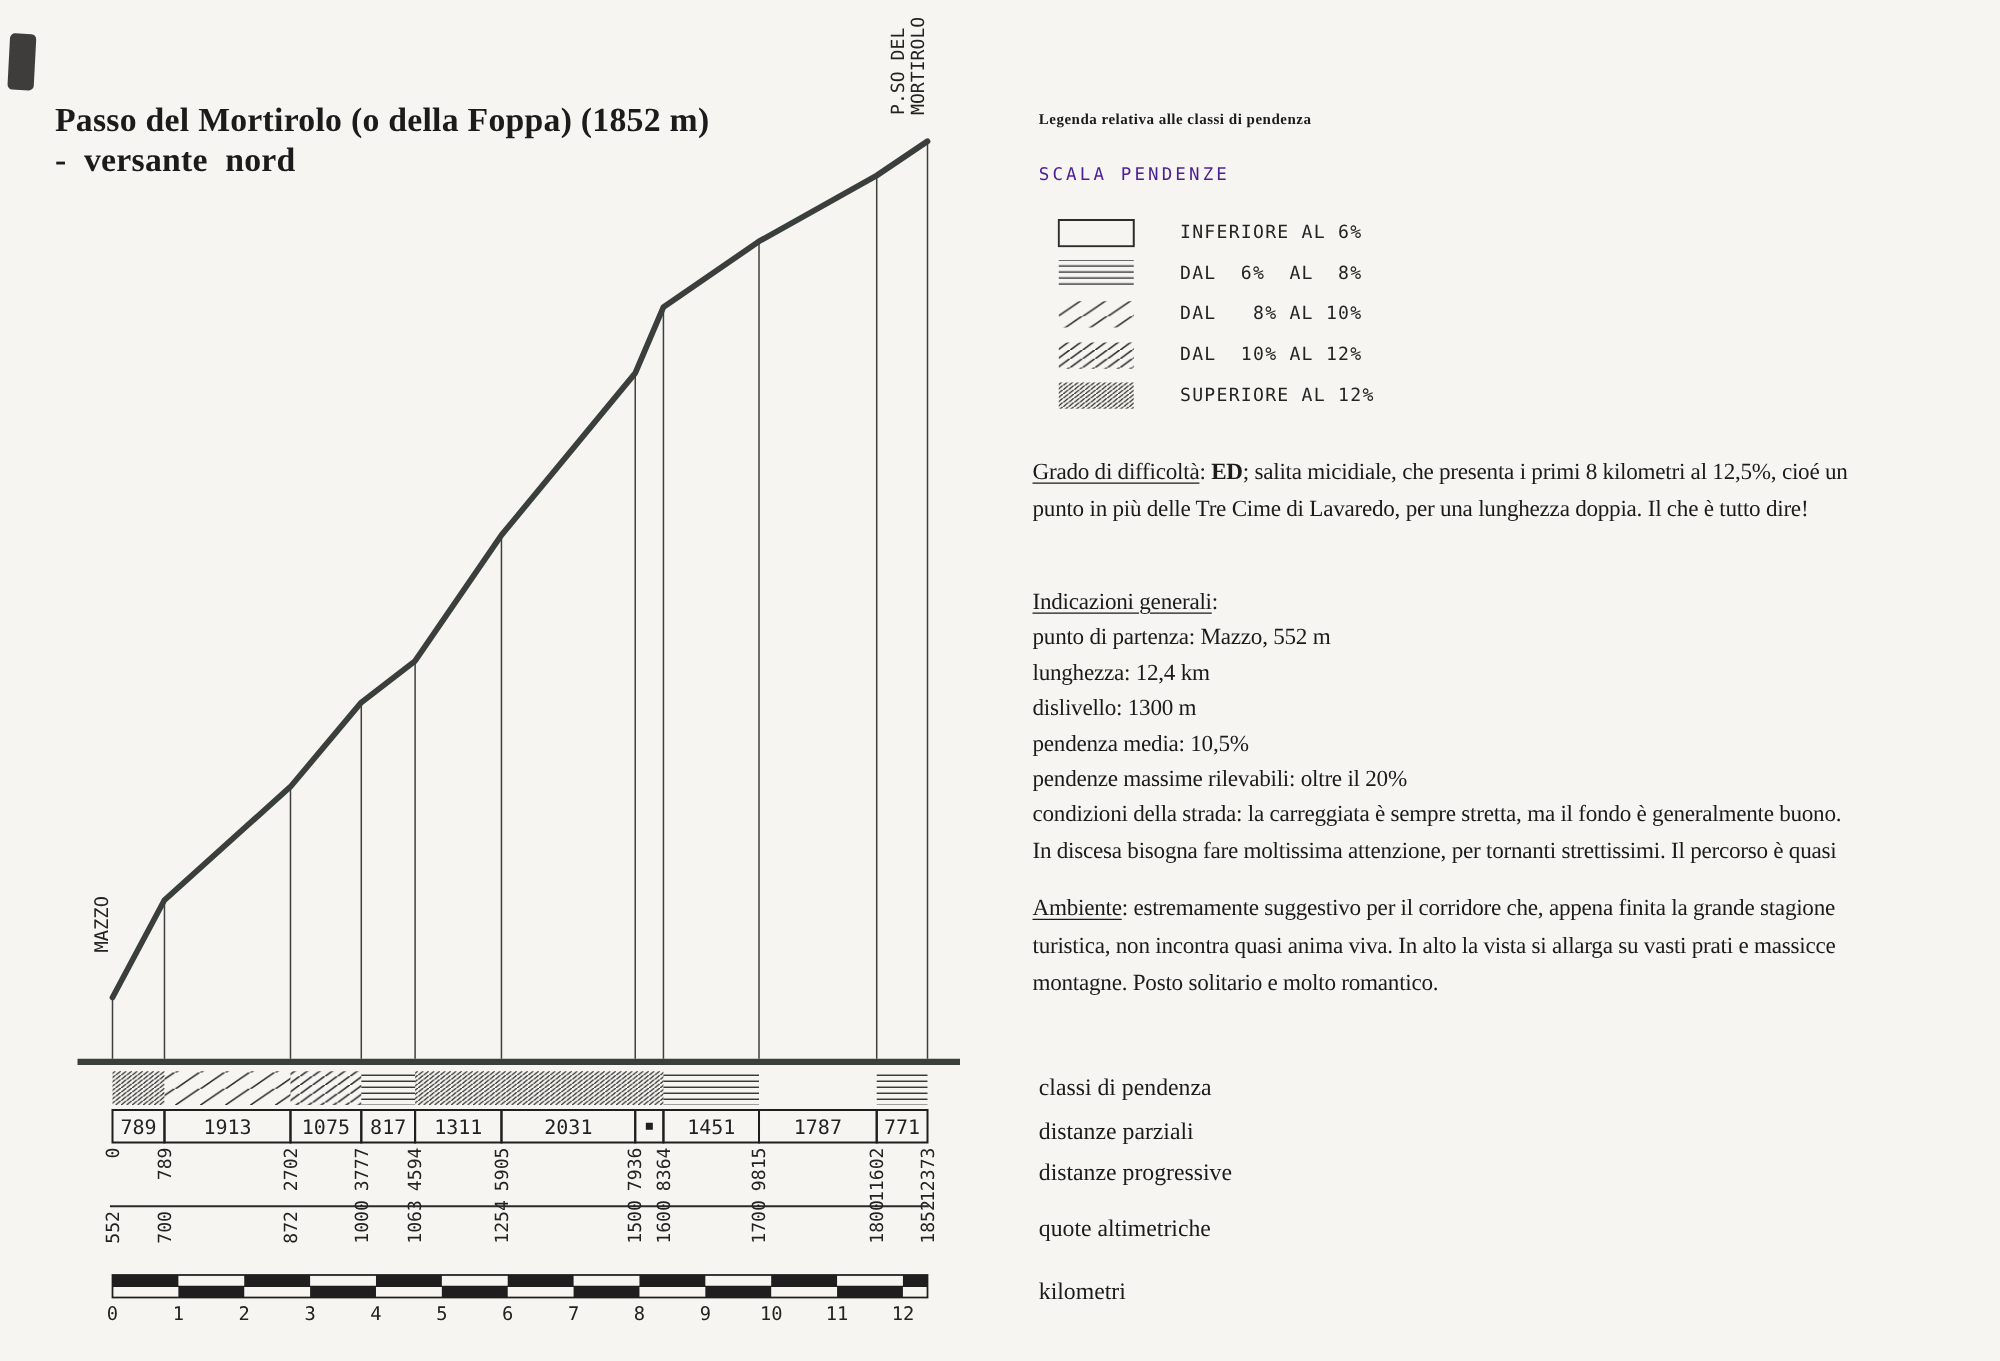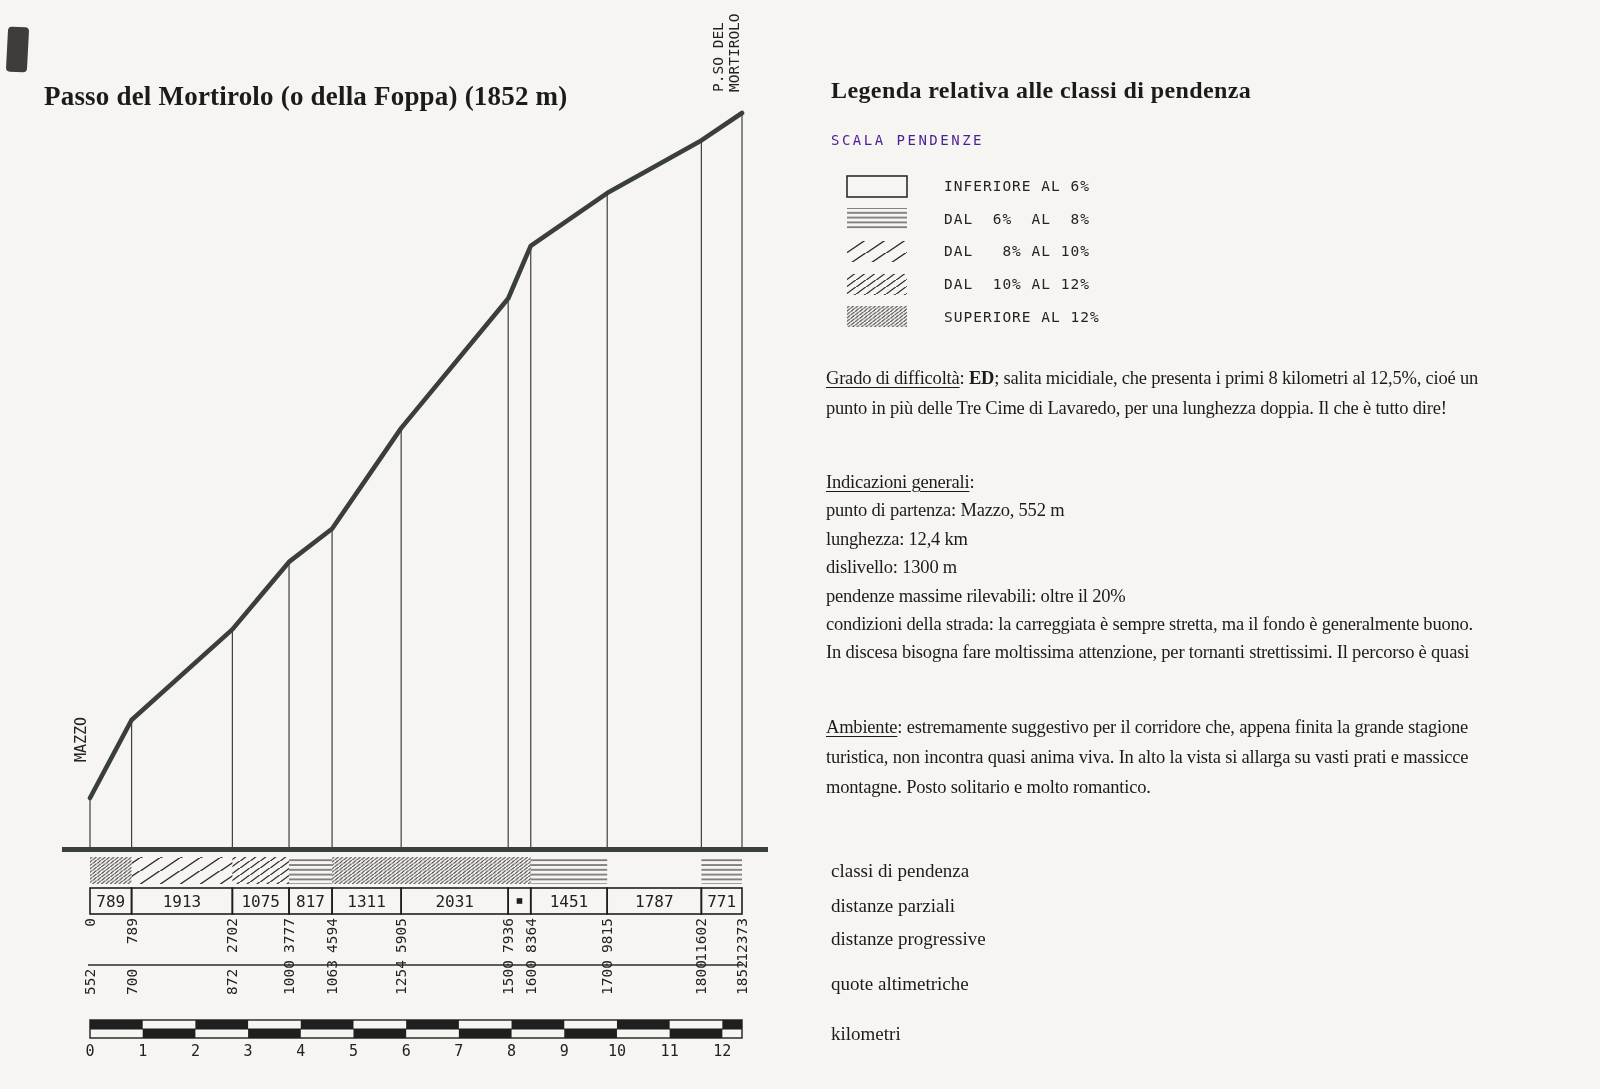--- a/index.html
+++ b/index.html
@@ -12,21 +12,21 @@
   .abs{position:absolute;}
   
   .artifact{left:7px;top:27px;width:21px;height:45px;background:#2e2d2b;border-radius:4px;transform:rotate(3deg);opacity:.92;}
   
   .chart-title{left:44px;top:80px;font-weight:bold;font-size:27px;line-height:32px;letter-spacing:.2px;white-space:nowrap;}
   .chart-title .t2{word-spacing:7px;}
   
   #profile-svg{position:absolute;left:0;top:0;}
   #profile-svg text{font-family:"DejaVu Sans Mono","Liberation Mono",monospace;fill:#222220;}
   
-  .legend-title{left:831px;top:77px;font-weight:bold;font-size:24px;letter-spacing:.4px;white-space:nowrap;}
+  .legend-title{left:831px;top:88px;font-weight:bold;font-size:12px;letter-spacing:.4px;white-space:nowrap;}
   .scala{left:831px;top:132px;font-family:"DejaVu Sans Mono","Liberation Mono",monospace;font-size:14px;letter-spacing:2.5px;color:#4c1d95;white-space:nowrap;}
   .legend-rows{left:846px;top:170px;}
   .legend-row{display:flex;align-items:center;height:32.6px;}
   .legend-swatch{flex:0 0 auto;display:block;}
   .legend-label{margin-left:36px;font-family:"DejaVu Sans Mono","Liberation Mono",monospace;font-size:14.5px;letter-spacing:1px;white-space:pre;color:#242422;}
   .para .line{font-size:18.5px;letter-spacing:-0.2px;white-space:nowrap;}
   .grado{left:826px;top:363px;}
   .grado .line{line-height:30px;}
   .indicazioni{left:826px;top:468px;}
   .indicazioni .line{line-height:28.4px;}
@@ -54,20 +54,21 @@
     <pattern id="pat-sup12" width="4.4" height="3.4" patternUnits="userSpaceOnUse">
       <line x1="-1" y1="4.4" x2="5.4" y2="-1" stroke="#2c2c2a" stroke-width="1"></line>
     </pattern>
   </defs>
 </svg>
 
 <div class="abs artifact"></div>
 
 <div class="abs chart-title">
   <div>Passo del Mortirolo (o della Foppa) (1852 m)</div>
+  <div class="t2">- versante nord</div>
 </div>
 
 <svg id="profile-svg" width="800" height="1089" viewBox="0 0 800 1089">
     <rect x="90" y="857" width="41.57665885395619" height="27" fill="url(#pat-sup12)"></rect>
     <rect x="131.5766588539562" y="857" width="100.80627172068213" height="27" fill="url(#pat-c8_10)"></rect>
     <rect x="232.38293057463832" y="857" width="56.647538996201405" height="27" fill="url(#pat-c10_12)"></rect>
     <rect x="289.0304695708397" y="857" width="43.05212963711307" height="27" fill="url(#pat-c6_8)"></rect>
     <rect x="332.0825992079528" y="857" width="69.08364988280937" height="27" fill="url(#pat-sup12)"></rect>
     <rect x="401.16624909076216" y="857" width="107.02432716398607" height="27" fill="url(#pat-sup12)"></rect>
     <rect x="508.19057625474824" y="857" width="22.553624828255067" height="27" fill="url(#pat-sup12)"></rect>
@@ -201,20 +202,21 @@
 <div class="abs para grado">
   <div class="line"><span class="u">Grado di difficoltà</span><span>: </span><span class="ed">ED</span><span>; salita micidiale, che presenta i primi 8 kilometri al 12,5%, cioé un</span></div>
   <div class="line">punto in più delle Tre Cime di Lavaredo, per una lunghezza doppia. Il che è tutto dire!</div>
 </div>
 
 <div class="abs para indicazioni">
   <div class="line"><span class="u">Indicazioni generali</span><span>:</span></div>
   <div class="line">punto di partenza: Mazzo, 552 m</div>
   <div class="line">lunghezza: 12,4 km</div>
   <div class="line">dislivello: 1300 m</div>
+  <div class="line">pendenza media: 10,5%</div>
   <div class="line">pendenze massime rilevabili: oltre il 20%</div>
   <div class="line">condizioni della strada: la carreggiata è sempre stretta, ma il fondo è generalmente buono.</div>
   <div class="line">In discesa bisogna fare moltissima attenzione, per tornanti strettissimi. Il percorso è quasi</div>
 </div>
 
 <div class="abs para ambiente">
   <div class="line"><span class="u">Ambiente</span><span>: </span><span>estremamente suggestivo per il corridore che, appena finita la grande stagione</span></div>
   <div class="line">turistica, non incontra quasi anima viva. In alto la vista si allarga su vasti prati e massicce</div>
   <div class="line">montagne. Posto solitario e molto romantico.</div>
 </div>

